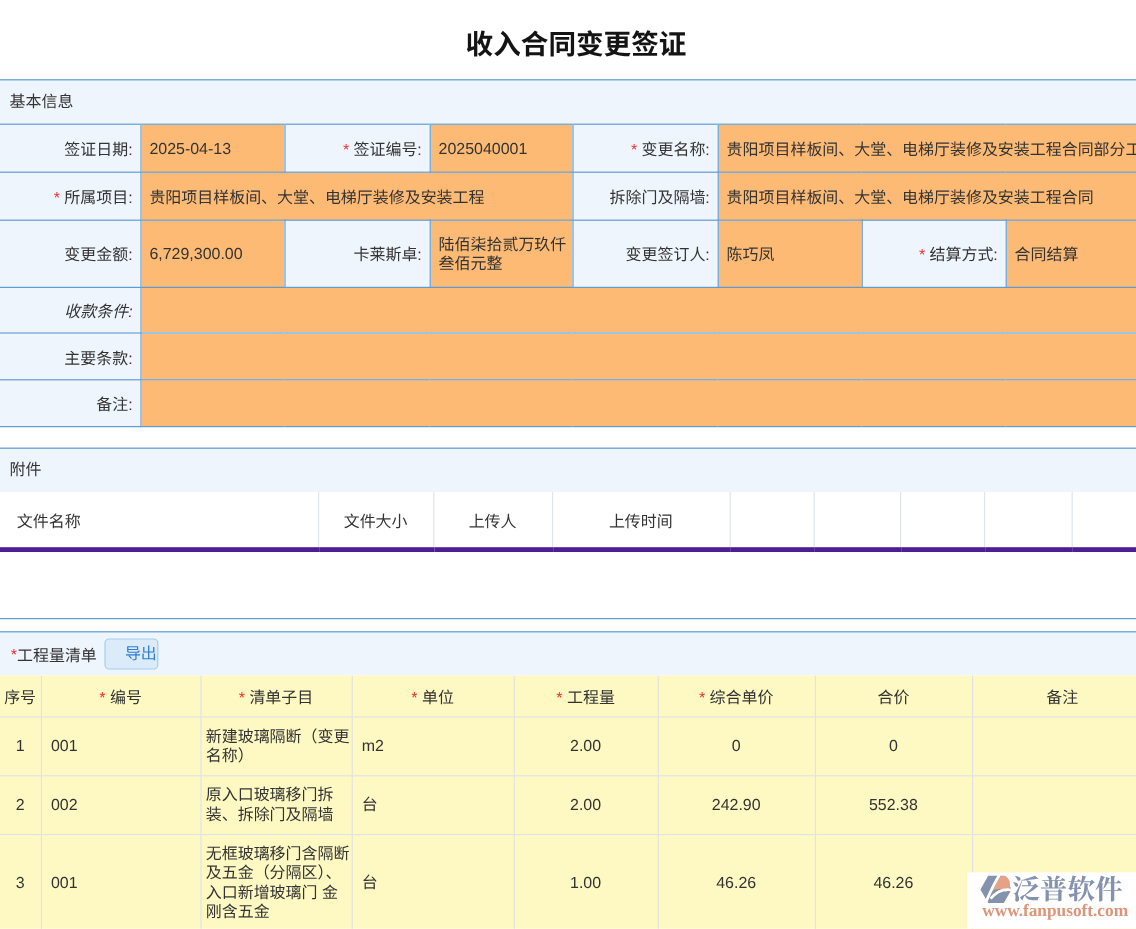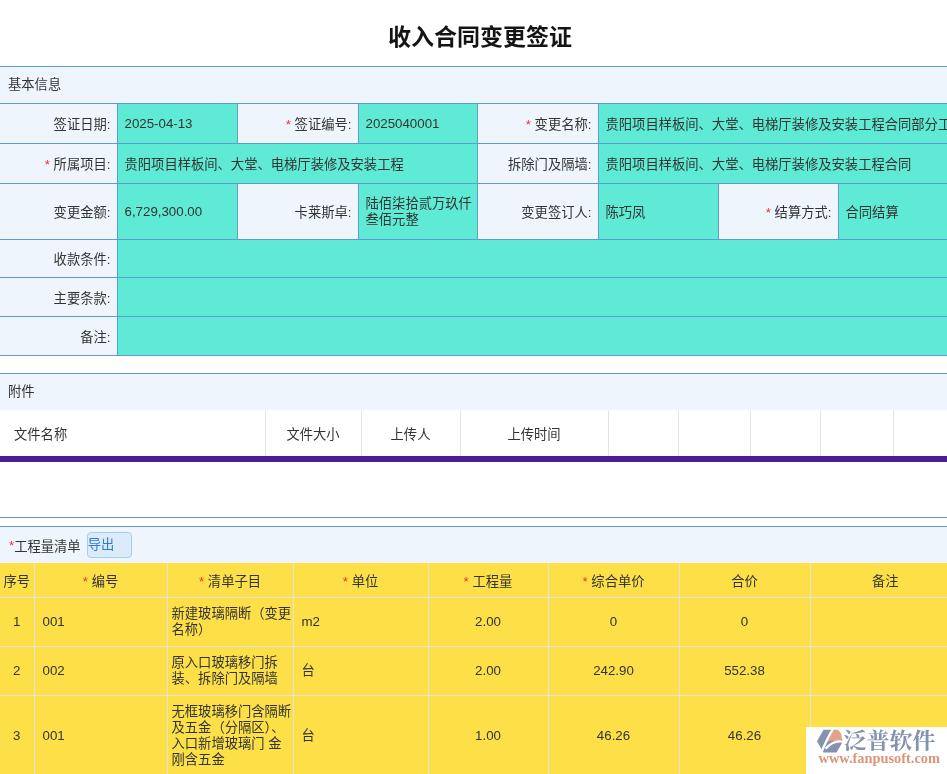--- a/index.html
+++ b/index.html
@@ -9,38 +9,38 @@
   .title{position:absolute;top:18px;left:0;width:960px;text-align:center;font-size:23px;font-weight:bold;color:#141414;letter-spacing:0;}
   .star{color:#f23030;font-size:13.3px;}
   .bar{height:37px;background:#eef5fc;border-top:1px solid #5d9bd3;line-height:36px;padding-left:8px;box-sizing:border-box;color:#333;}
   
   .sec1{position:absolute;top:66px;left:0;width:960px;}
   table{border-collapse:collapse;table-layout:fixed;width:960px;}
   .ftab{border-top:1px solid #5d9bd3;}
   .ftab td{border:1px solid #5d9bd3;border-top:none;height:39px;padding:0;vertical-align:middle;overflow:hidden;white-space:nowrap;}
   .ftab td:first-child{border-left:none;}
   .ftab tr.r3 td{height:55px;}
-  .ftab tr.r4 td{height:37px;}
+  .ftab tr.r4 td{height:37px;font-style:italic;}
   .ftab tr.r5 td{height:38px;padding-left:28px;}
   .ftab tr.r6 td{height:38px;}
   .ftab td.lb{background:#eef5fc;text-align:right;padding-right:6px;}
-  .ftab td.vl{background:#5eead4;text-align:left;padding-left:7px;}
+  .ftab td.vl{background:#fdba74;text-align:left;padding-left:7px;}
   .ftab td.wrap{white-space:normal;line-height:16px;}
   
   .sec2{position:absolute;top:373px;left:0;width:960px;border-bottom:1px solid #5d9bd3;}
-  .atab td{border-right:1px solid #dfe5ea;border-bottom:6px solid #4c1d95;height:46px;background:#fff;text-align:center;vertical-align:middle;padding:0;margin-top:46px;}
+  .atab td{border-right:1px solid #dfe5ea;border-bottom:4px solid #4c1d95;height:46px;background:#fff;text-align:center;vertical-align:middle;padding:0;margin-top:46px;}
   .atab td:last-child{border-right:none;}
   .atab td.first{text-align:left;padding-left:14px;}
   .aempty{height:55px;background:#fff;}
   
   .sec3{position:absolute;top:526px;left:0;width:960px;}
   .bar3{height:37px;background:#eef5fc;border-top:1px solid #5d9bd3;box-sizing:border-box;display:flex;align-items:center;padding-left:9px;}
   .bar3 .t{margin:0 6px 0 0;}
-  .btn{display:inline-block;margin-left:0;width:43px;height:24px;line-height:24px;text-align:left;background:#dcebfa;border:1px solid #a3cdf3;border-radius:4px;color:#2d7dd2;font-size:13.3px;}
-  .mtab td{border-right:1px solid #e2e2e2;border-bottom:1px solid #e2e2e2;background:#fde047;vertical-align:middle;padding:0;line-height:16px;}
+  .btn{display:inline-block;margin-left:0;width:43px;height:24px;line-height:24px;text-align:right;background:#dcebfa;border:1px solid #a3cdf3;border-radius:4px;color:#2d7dd2;font-size:13.3px;}
+  .mtab td{border-right:1px solid #e2e2e2;border-bottom:1px solid #e2e2e2;background:#fef9c3;vertical-align:middle;padding:0;line-height:16px;}
   .mtab td:last-child{border-right:none;}
   .mtab tr.hd td{height:31px;padding-top:3px;text-align:center;}
   .mtab td.c{text-align:center;}
   .mtab td.l{text-align:left;padding-left:8px;}
   .mtab td.sub{text-align:left;padding:0 0 0 4px;white-space:normal;}
   .mtab tr.d2 td{height:48px;}
   .mtab tr.d4 td{height:79px;}
   
   .logo{position:absolute;left:806px;top:727px;width:154px;height:47px;background:#fff;}
 </style>

